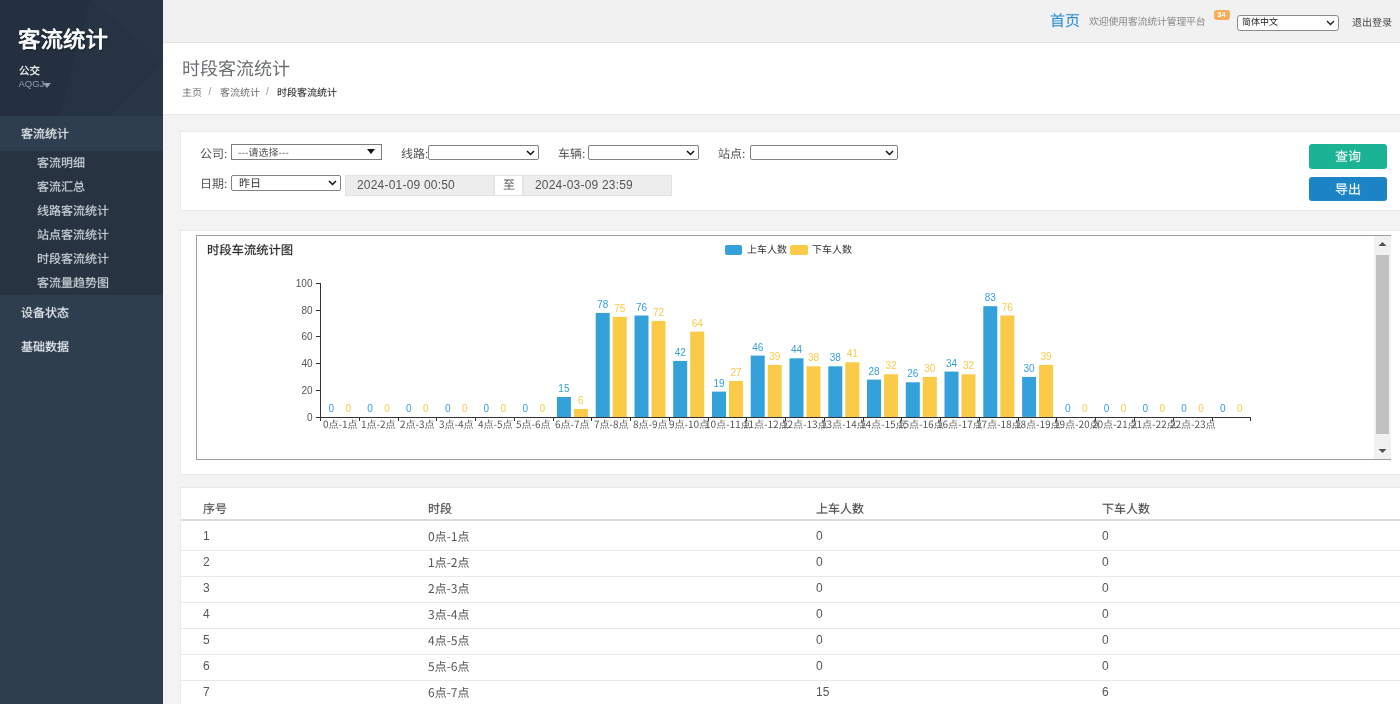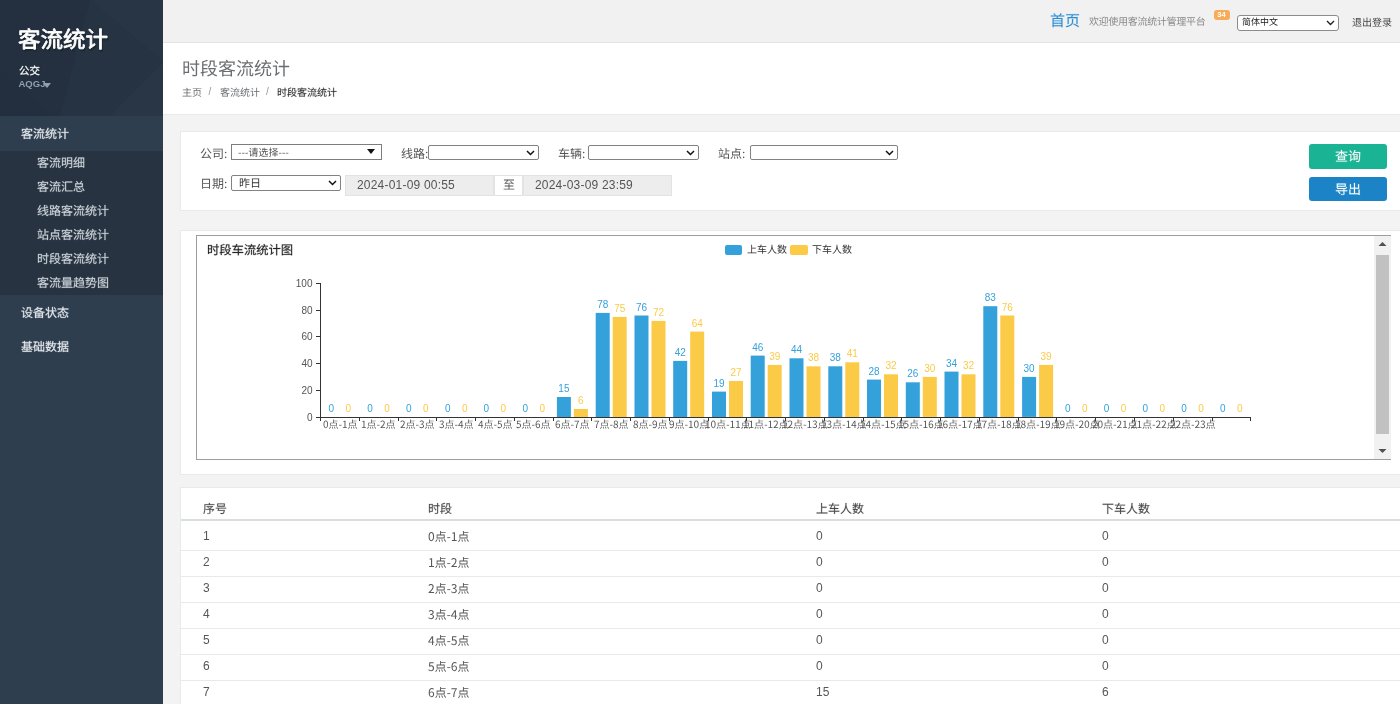--- a/index.html
+++ b/index.html
@@ -117,21 +117,21 @@
       <use href="#g516c" x="0"></use>
       <use href="#g4ea4" x="1000"></use>
     </g>
   </svg>
 <svg class="ct" style="left:19.0px;top:64.0px;" width="23" height="13">
     <g fill="#ffffff" stroke="#ffffff" stroke-width="40" transform="translate(0 10.5) scale(0.010500 -0.010500)">
       <use href="#g516c" x="0"></use>
       <use href="#g4ea4" x="1000"></use>
     </g>
   </svg>
-<div class="a" style="left:18.5px;top:78.4px;font-size:9.5px;color:#8fa0af;font-weight:bold;letter-spacing:0;line-height:12px;white-space:pre">AQGJ</div>
+<div class="a" style="left:18.5px;top:78.4px;font-size:9.5px;color:#8fa0af;font-weight:normal;letter-spacing:0;line-height:12px;white-space:pre">AQGJ</div>
 <div class="a" style="left:43px;top:82.5px;width:0;height:0;border-left:4.5px solid transparent;border-right:4.5px solid transparent;border-top:5px solid #8fa0af"></div>
 <div class="a" style="left:0;top:151px;width:163px;height:144px;background:#273340"></div>
 <svg class="ct" style="left:21.0px;top:125.8px;" width="50" height="15">
     <g fill="#e8edf2" stroke="#e8edf2" stroke-width="26" transform="translate(0 12.0) scale(0.012000 -0.012000)">
       <use href="#g5ba2" x="0"></use>
       <use href="#g6d41" x="1000"></use>
       <use href="#g7edf" x="2000"></use>
       <use href="#g8ba1" x="3000"></use>
     </g>
   </svg>
@@ -356,21 +356,21 @@
 <svg class="a" style="left:328px;top:180px" width="9" height="6">
     <path d="M1 1L4.5 4.5L8 1" stroke="#111" stroke-width="1.5" fill="none"></path>
   </svg>
 <svg class="ct" style="left:239.0px;top:176.4px;" width="24" height="14">
     <g fill="#333333" transform="translate(0 11.0) scale(0.011000 -0.011000)">
       <use href="#g6628" x="0"></use>
       <use href="#g65e5" x="1000"></use>
     </g>
   </svg>
 <div class="a" style="left:345px;top:174.5px;width:149px;height:21px;background:#ededee;border:1px solid #e3e3e4"></div>
-<div class="a" style="left:357.0px;top:177.6px;font-size:12.0px;color:#555;font-weight:normal;letter-spacing:0.2px;line-height:15px;white-space:pre">2024-01-09 00:55</div>
+<div class="a" style="left:357.0px;top:177.6px;font-size:12.0px;color:#555;font-weight:normal;letter-spacing:0.2px;line-height:15px;white-space:pre">2024-01-09 00:50</div>
 <div class="a" style="left:494px;top:174.5px;width:29px;height:21px;background:#fff;border:1px solid #e3e3e4"></div>
 <svg class="ct" style="left:502.5px;top:177.3px;" width="14" height="15">
     <g fill="#555555" transform="translate(0 12.0) scale(0.012000 -0.012000)">
       <use href="#g81f3" x="0"></use>
     </g>
   </svg>
 <div class="a" style="left:523px;top:174.5px;width:149px;height:21px;background:#ededee;border:1px solid #e3e3e4"></div>
 <div class="a" style="left:535.0px;top:177.6px;font-size:12.0px;color:#555;font-weight:normal;letter-spacing:0.2px;line-height:15px;white-space:pre">2024-03-09 23:59</div>
 <div class="a" style="left:1309px;top:143.5px;width:78px;height:25px;background:#1ab394;border-radius:3px"></div>
 <svg class="ct" style="left:1335.0px;top:148.1px;" width="28" height="16">

